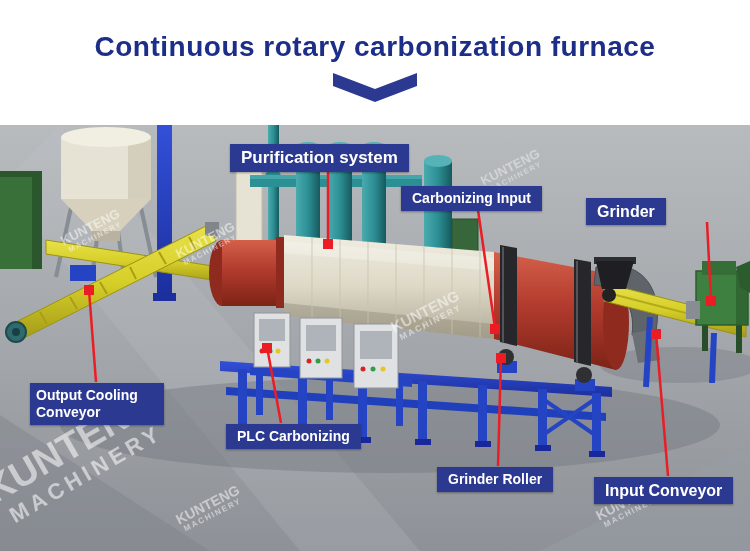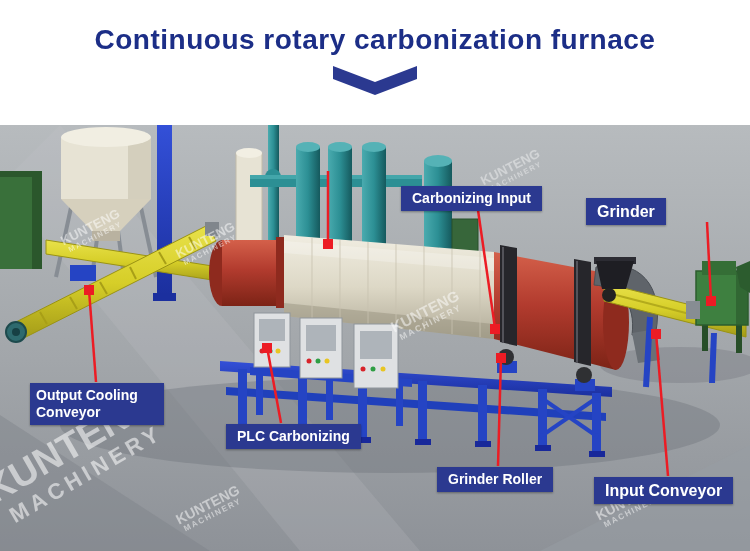--- a/index.html
+++ b/index.html
@@ -1,19 +1,19 @@
 <!DOCTYPE html>
 <html><head>
 <meta charset="utf-8">
 <style>
   html,body{margin:0;padding:0;}
   body{width:750px;height:551px;background:#ffffff;font-family:"Liberation Sans",sans-serif;overflow:hidden;}
   .page{position:relative;width:750px;height:551px;background:#ffffff;overflow:hidden;}
   .header{position:absolute;left:0;top:0;width:750px;height:125px;background:#ffffff;text-align:center;}
-  .page-title{margin:0;padding-top:24px;font-size:28px;font-weight:bold;color:#1c2e87;letter-spacing:.5px;}
+  .page-title{margin:7px;padding-top:24px;font-size:28px;font-weight:bold;color:#1c2e87;letter-spacing:.5px;}
   .chevron{display:block;margin:10px auto 0 auto;}
   .scene{position:absolute;left:0;top:125px;width:750px;height:426px;overflow:hidden;}
   .scene-svg{position:absolute;left:0;top:0;width:750px;height:426px;display:block;}
   .plabel{position:absolute;background:#2b3990;color:#ffffff;font-weight:bold;padding:4px 11px;white-space:nowrap;line-height:1.2;box-shadow:0 1px 2px rgba(0,0,0,.35);}
   .plabel.twoline{white-space:normal;width:122px;text-align:left;padding:4px 6px;}
   .wm{position:absolute;color:rgba(255,255,255,.5);font-weight:bold;text-align:center;line-height:1.05;transform:rotate(-27deg);pointer-events:none;}
   .wm .wm2{display:block;font-size:.58em;letter-spacing:.2em;}
   .wm.big{color:rgba(255,255,255,.55);transform:rotate(-30deg);}
 </style>
 </head>
@@ -261,20 +261,23 @@
     <div class="wm big" style="left:-18px;top:300px;font-size:38px;">
       <span class="wm1">KUNTENG</span><span class="wm2">MACHINERY</span>
     </div>
     <div class="wm" style="left:175px;top:372px;font-size:14px;">
       <span class="wm1">KUNTENG</span><span class="wm2">MACHINERY</span>
     </div>
     <div class="wm" style="left:595px;top:368px;font-size:14px;">
       <span class="wm1">KUNTENG</span><span class="wm2">MACHINERY</span>
     </div>
 
+    <div class="plabel" style="left:230px;top:19px;font-size:17px;">
+      <span>Purification system</span>
+    </div>
     <div class="plabel" style="left:401px;top:61px;font-size:14px;">
       <span>Carbonizing Input</span>
     </div>
     <div class="plabel" style="left:586px;top:73px;font-size:16px;">
       <span>Grinder</span>
     </div>
     <div class="plabel twoline" style="left:30px;top:258px;font-size:14px;">
       <span>Output Cooling Conveyor</span>
     </div>
     <div class="plabel" style="left:226px;top:299px;font-size:14px;">

